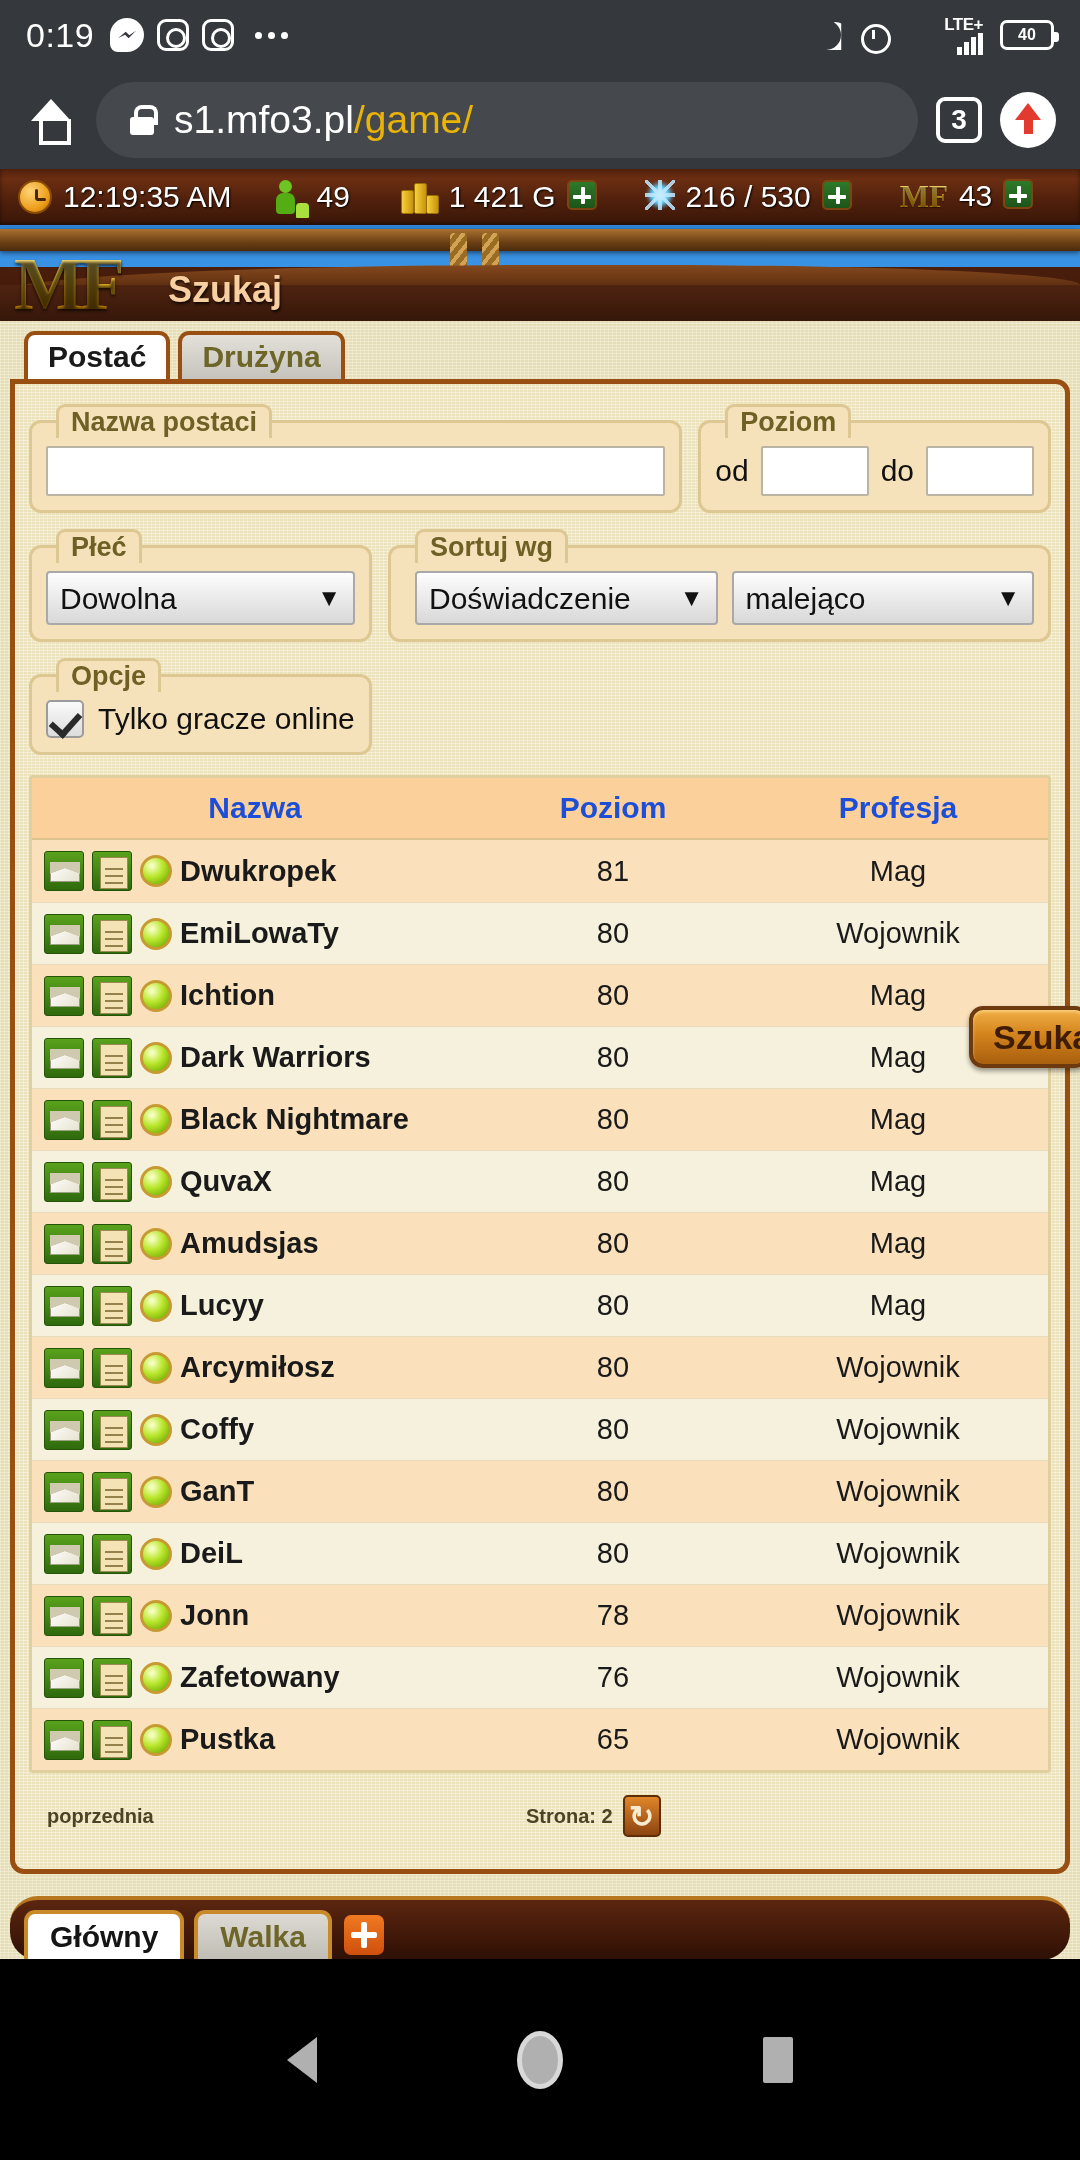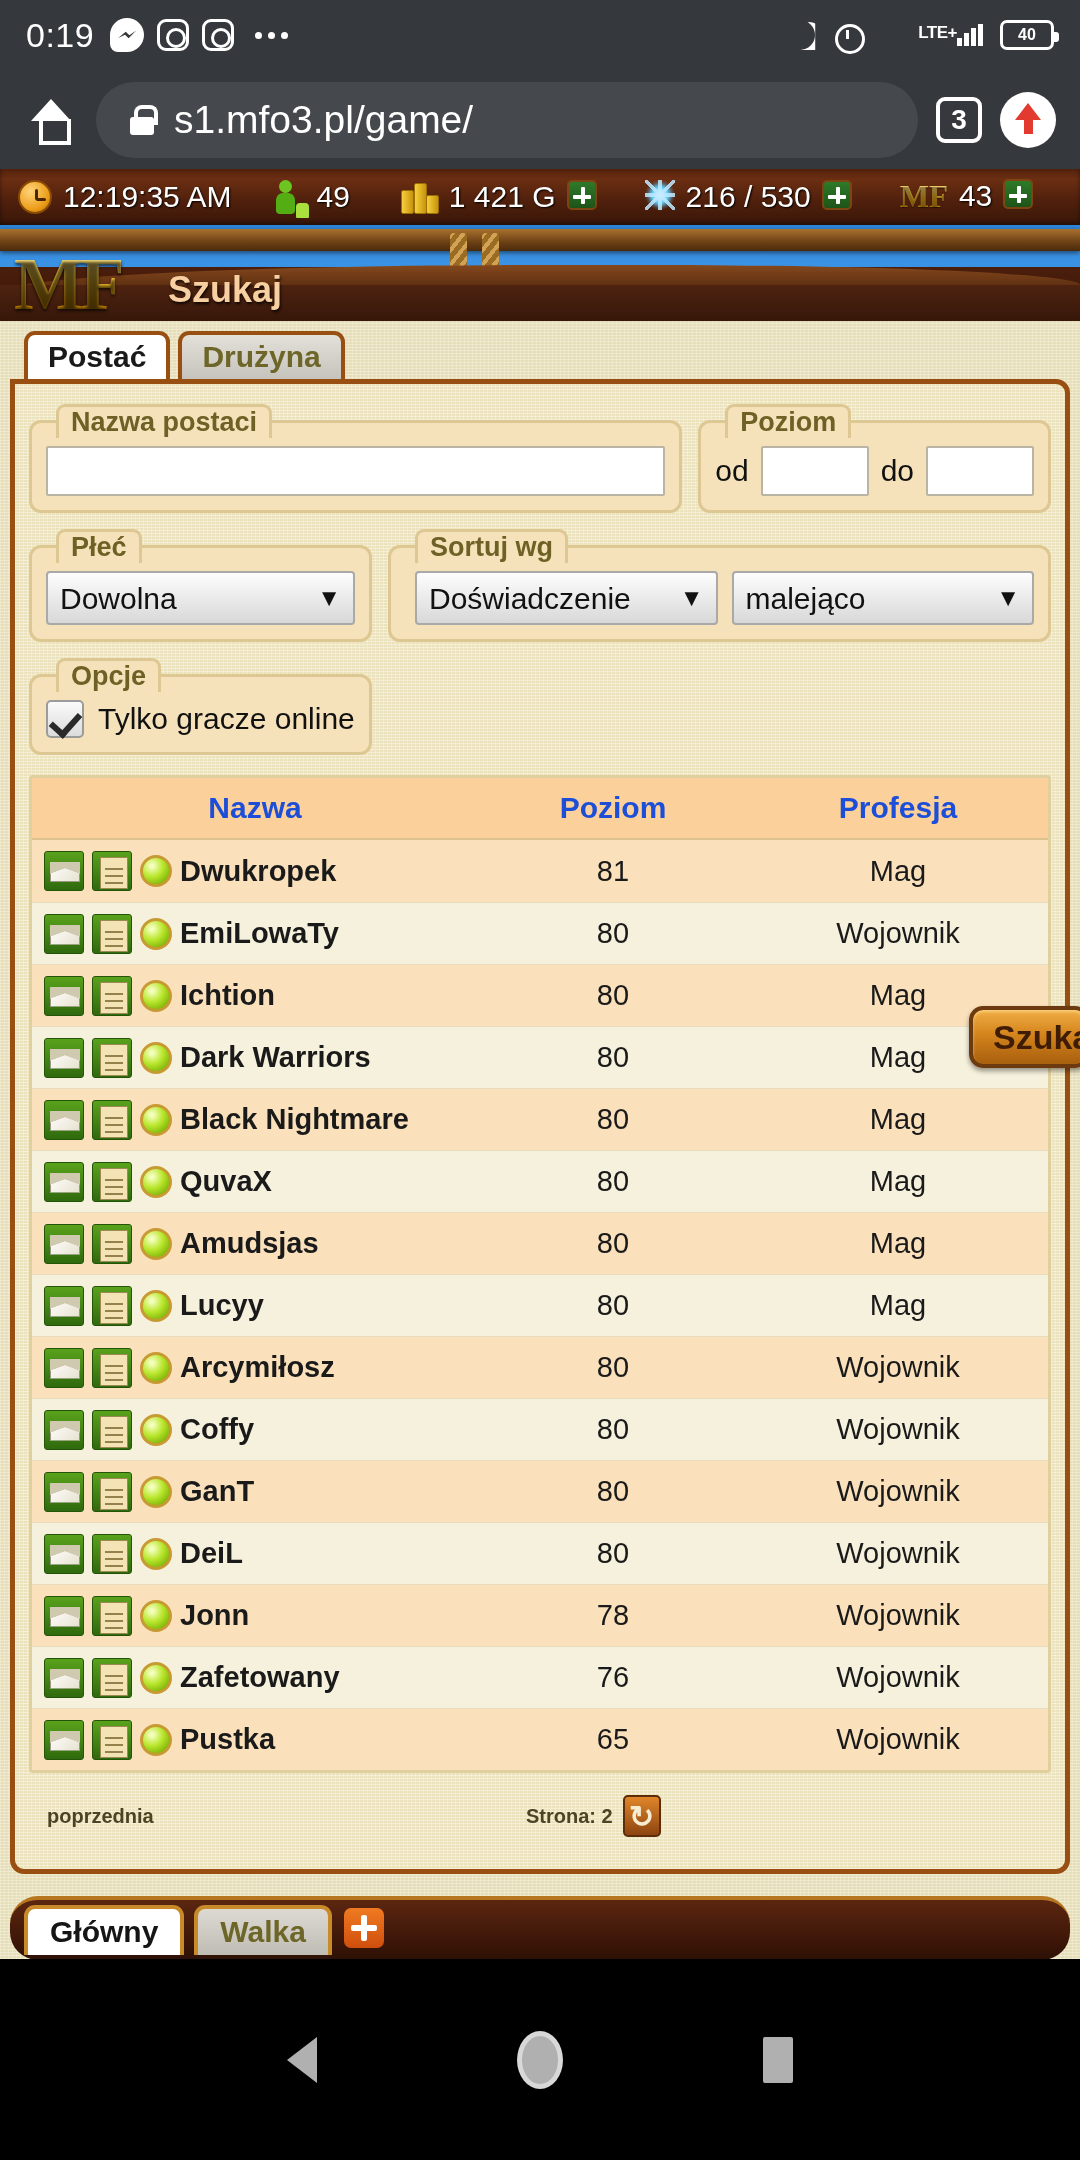--- a/index.html
+++ b/index.html
@@ -44,21 +44,21 @@
   }
   .ic-alarm { width: 32px; height: 32px; position: relative; }
   .ic-alarm::before {
     content: ""; position: absolute; left: 3px; top: 5px; width: 24px; height: 24px;
     border: 3px solid #fff; border-radius: 50%;
   }
   .ic-alarm::after {
     content: ""; position: absolute; left: 14px; top: 11px; width: 3px; height: 9px;
     background: #fff;
   }
-  .ic-net { display: flex; flex-direction: row; align-items: flex-start; line-height: 1; margin-left: 37px; }
+  .ic-net { display: flex; flex-direction: column; align-items: flex-end; line-height: 1; margin-left: 37px; }
   .ic-net .lte { font-size: 17px; font-weight: 700; letter-spacing: -.5px; }
   .ic-bars { display: flex; align-items: flex-end; gap: 2px; height: 22px; }
   .ic-bars i { width: 5px; background: #fff; display: block; }
   .ic-battery {
     width: 54px; height: 30px; border: 3px solid #fff; border-radius: 7px;
     position: relative; display: flex; align-items: center; justify-content: center;
   }
   .ic-battery::after {
     content: ""; position: absolute; right: -8px; top: 9px; width: 5px; height: 10px;
     background: #fff; border-radius: 0 3px 3px 0;
@@ -87,21 +87,21 @@
   .lock-ic { width: 24px; height: 30px; position: relative; flex: none; }
   .lock-ic::before {
     content: ""; position: absolute; left: 4px; top: 0; width: 16px; height: 16px;
     border: 4px solid #fff; border-bottom: none; border-radius: 8px 8px 0 0;
   }
   .lock-ic::after {
     content: ""; position: absolute; left: 0; top: 12px; width: 24px; height: 18px;
     background: #fff; border-radius: 3px;
   }
   .url-text { font-size: 39px; color: #fff; white-space: nowrap; }
-  .url-text .path { color: #ffffff; }
+  .url-text .path { color: #eab308; }
   .tabcount {
     width: 46px; height: 46px; border: 4px solid #fff; border-radius: 9px;
     display: flex; align-items: center; justify-content: center;
     font-size: 28px; color: #fff; font-weight: 600; flex: none;
   }
   .share-btn {
     width: 56px; height: 56px; border-radius: 50%; background: #fff; flex: none;
     display: flex; align-items: center; justify-content: center; position: relative;
   }
   .share-btn::before {
@@ -369,21 +369,21 @@
     border: 2px solid #5d2c08; position: relative;
   }
   .ic-refresh::after {
     content: "↻"; position: absolute; inset: 0; display: flex;
     align-items: center; justify-content: center; color: #f6ecd2; font-size: 30px;
   }
 
   
   .chat-wrap { margin-top: 22px; }
   .chat-tabs {
-    display: flex; align-items: center; height: 64px; padding-left: 14px;
+    display: flex; align-items: flex-end; height: 64px; padding-left: 14px;
     background: linear-gradient(180deg,#5b2610,#3c1608 70%,#2d1006);
     border-top: 4px solid #b8761f; position: relative; border-radius: 28px;
   }
   .chat-tab {
     height: 50px; padding: 0 22px; display: flex; align-items: center;
     font-size: 30px; font-weight: 700;
     border: 4px solid #c98a2a; border-bottom: none; border-radius: 11px 11px 0 0;
   }
   .chat-tab.active { background: #fff; color: #151515; }
   .chat-tab.inactive { background: linear-gradient(180deg,#dddad3,#bfbcb4); color: #6d6628; margin-left: 10px; }

